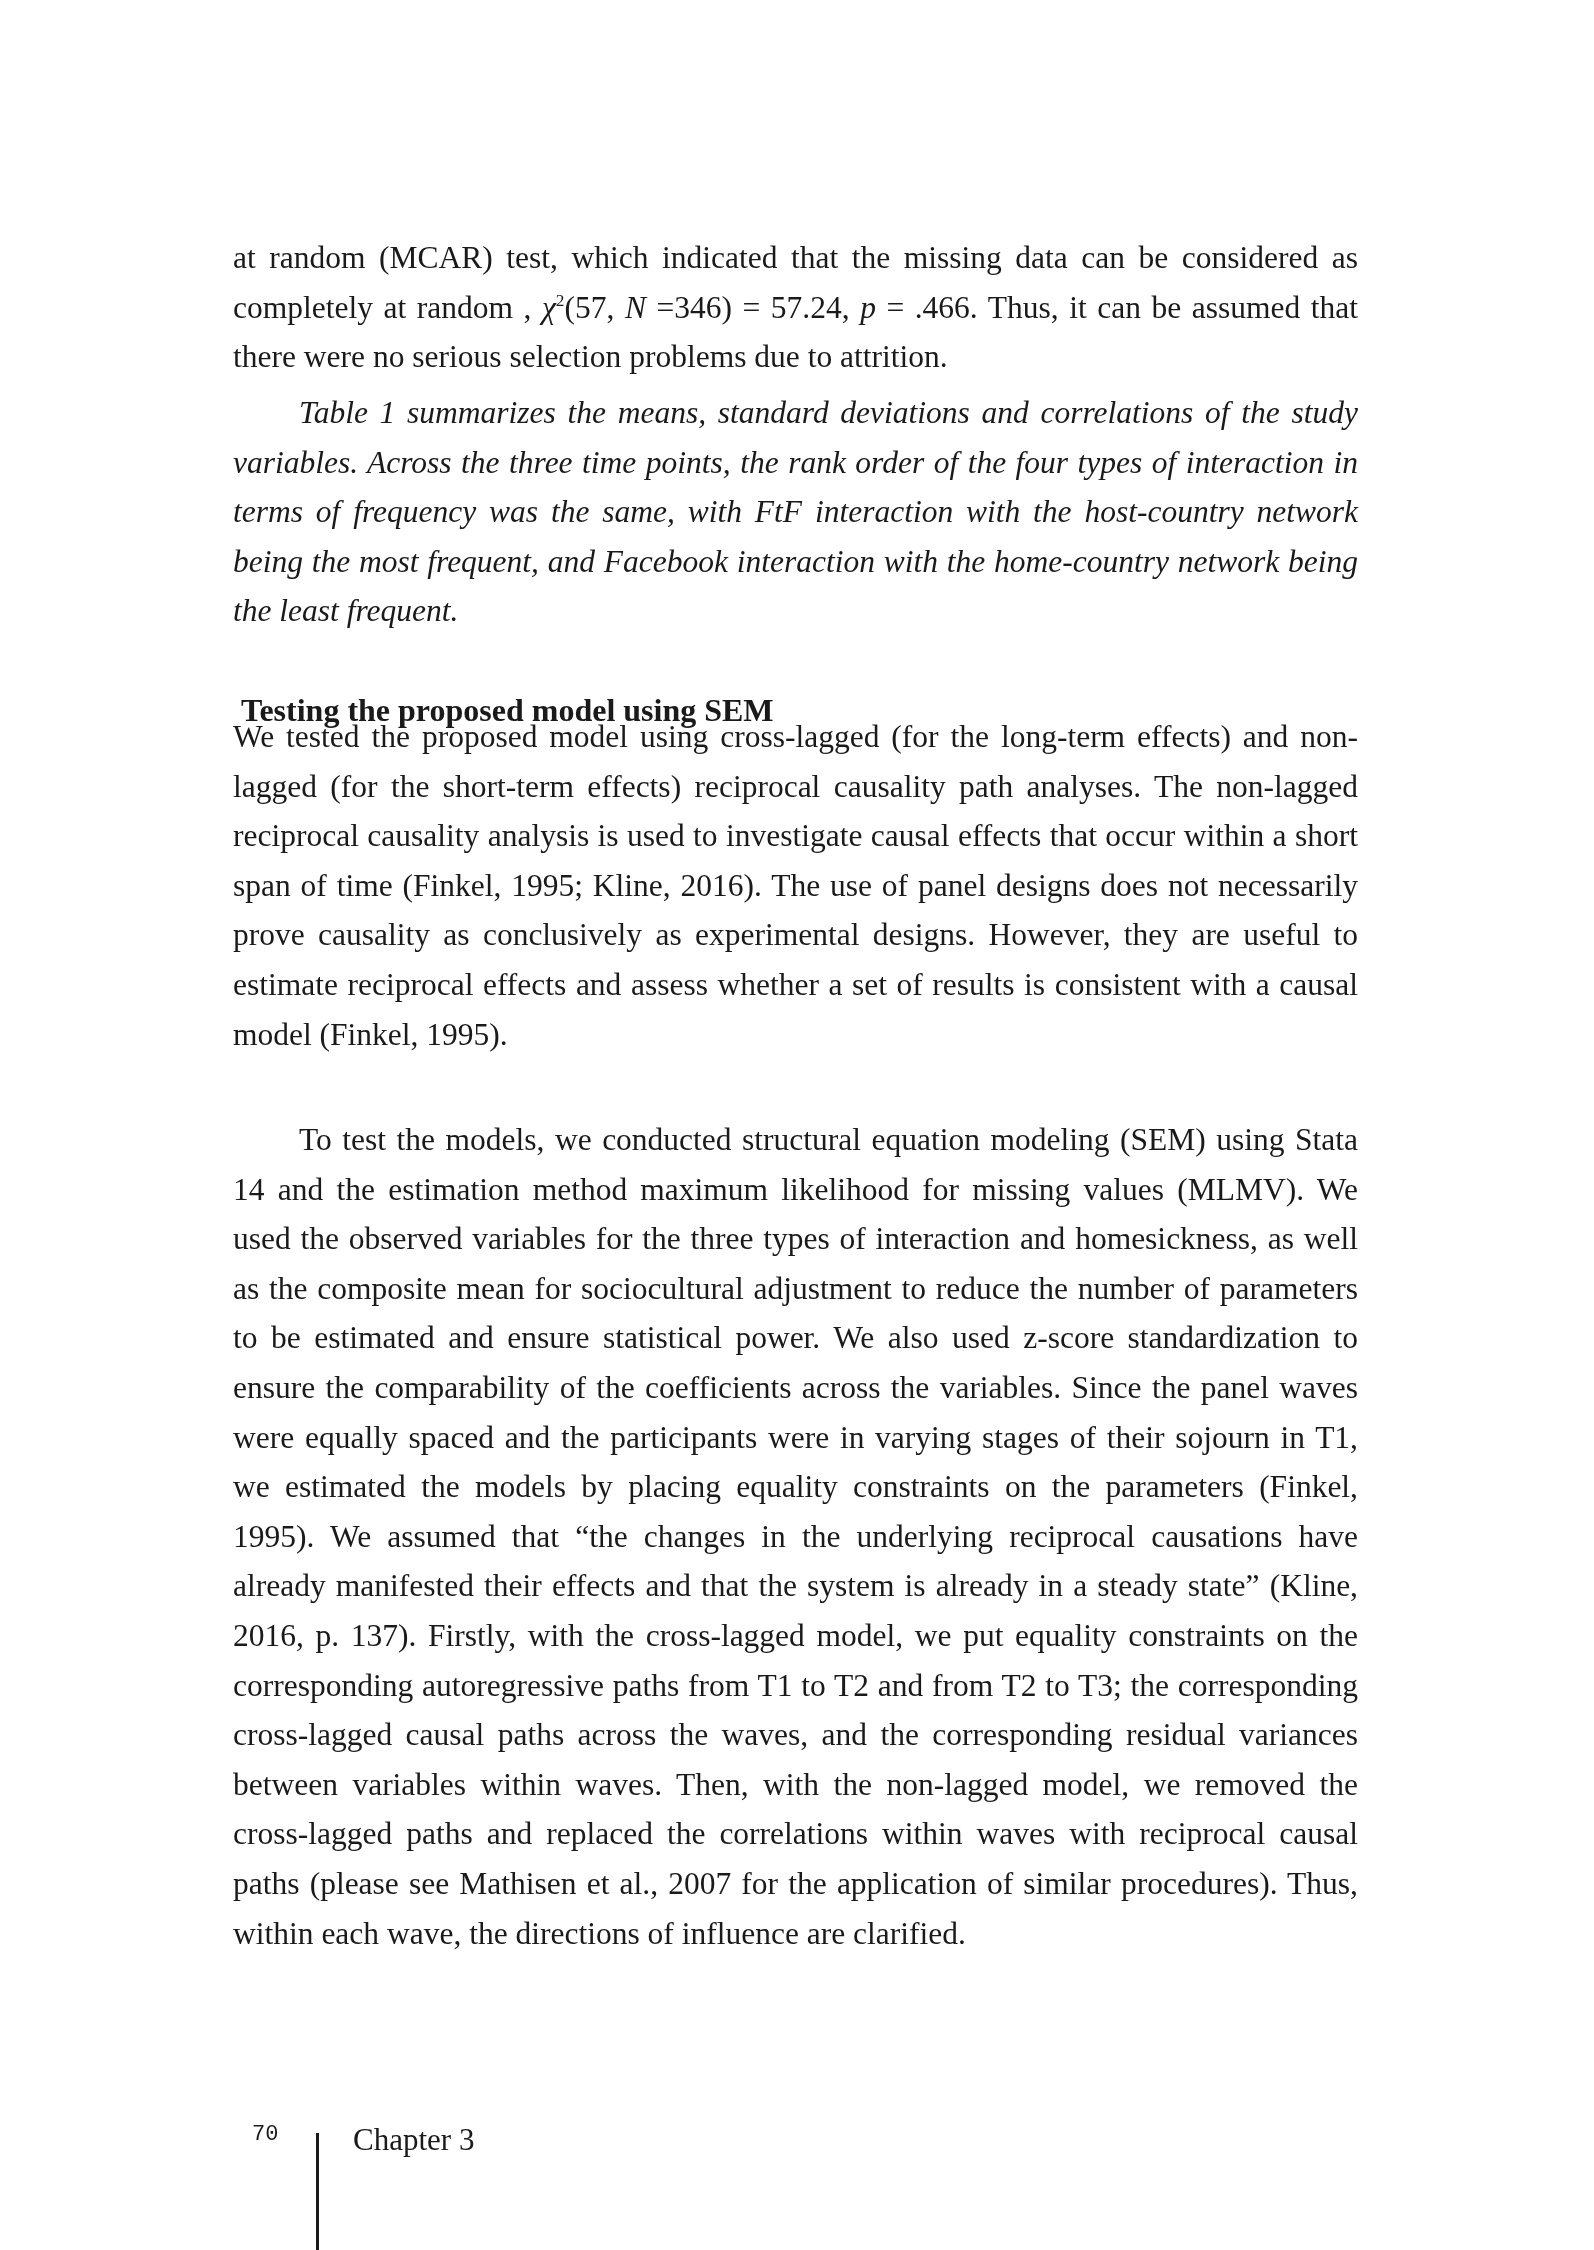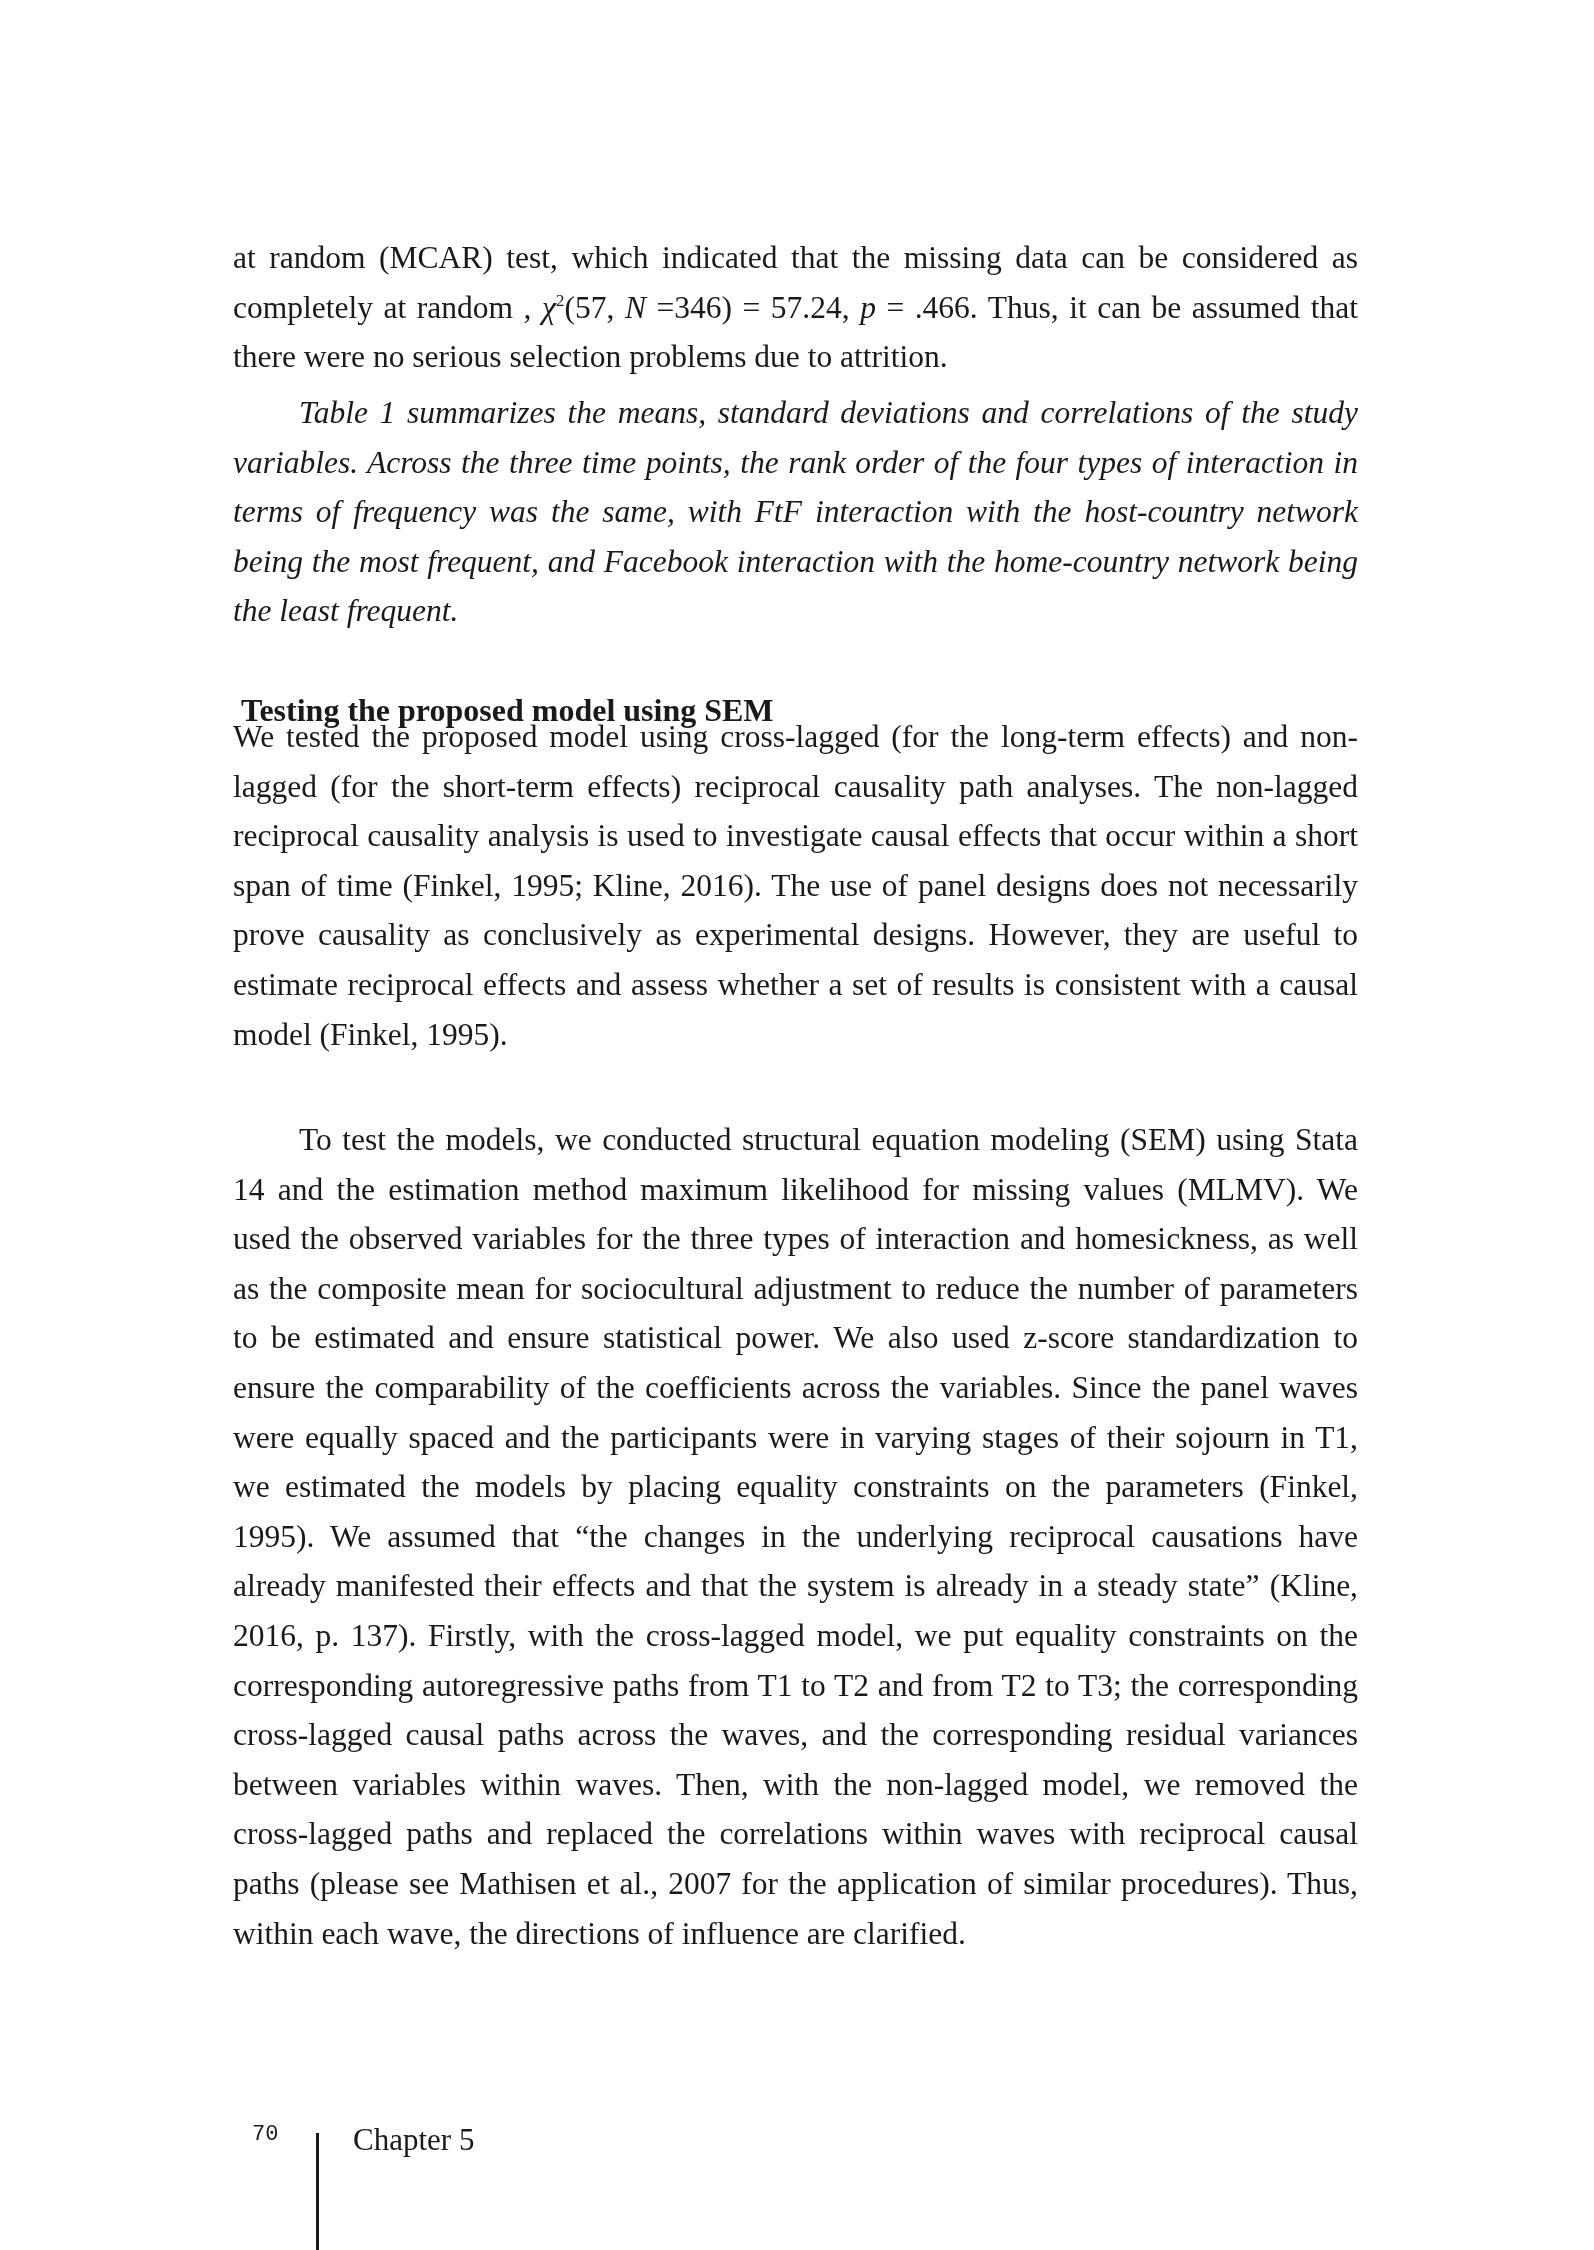--- a/index.html
+++ b/index.html
@@ -38,13 +38,13 @@
 <div class="text-block" id="para3">
   <p>We tested the proposed model using cross-lagged (for the long-term effects) and non-lagged (for the short-term effects) reciprocal causality path analyses. The non-lagged reciprocal causality analysis is used to investigate causal effects that occur within a short span of time (Finkel, 1995; Kline, 2016). The use of panel designs does not necessarily prove causality as conclusively as experimental designs. However, they are useful to estimate reciprocal effects and assess whether a set of results is consistent with a causal model (Finkel, 1995).</p>
 </div>
 
 <div class="text-block" id="para4">
   <p class="indent">To test the models, we conducted structural equation modeling (SEM) using Stata 14 and the estimation method maximum likelihood for missing values (MLMV). We used the observed variables for the three types of interaction and homesickness, as well as the composite mean for sociocultural adjustment to reduce the number of parameters to be estimated and ensure statistical power. We also used z-score standardization to ensure the comparability of the coefficients across the variables. Since the panel waves were equally spaced and the participants were in varying stages of their sojourn in T1, we estimated the models by placing equality constraints on the parameters (Finkel, 1995). We assumed that “the changes in the underlying reciprocal causations have already manifested their effects and that the system is already in a steady state” (Kline, 2016, p. 137). Firstly, with the cross-lagged model, we put equality constraints on the corresponding autoregressive paths from T1 to T2 and from T2 to T3; the corresponding cross-lagged causal paths across the waves, and the corresponding residual variances between variables within waves. Then, with the non-lagged model, we removed the cross-lagged paths and replaced the correlations within waves with reciprocal causal paths (please see Mathisen et al., 2007 for the application of similar procedures). Thus, within each wave, the directions of influence are clarified.</p>
 </div>
 
 <div class="footer-num">70</div>
 <div class="footer-rule"></div>
-<div class="footer-chapter">Chapter 5</div>
+<div class="footer-chapter">Chapter 3</div>
 
 </body></html>

